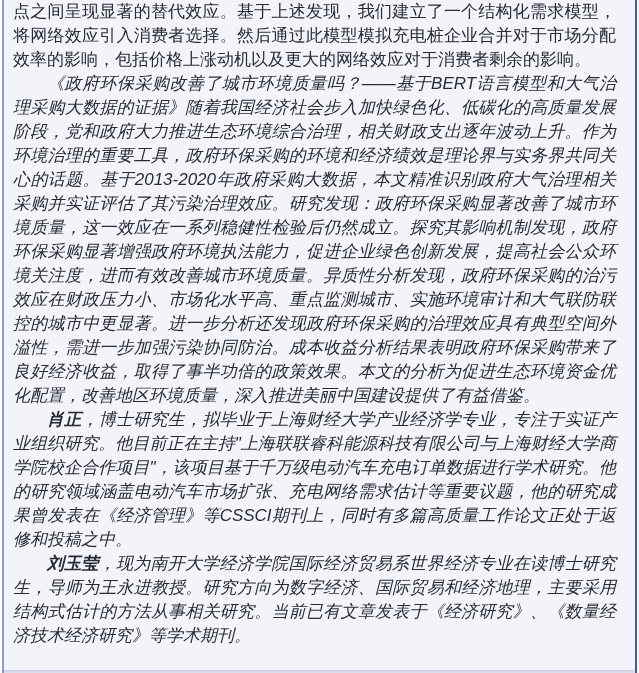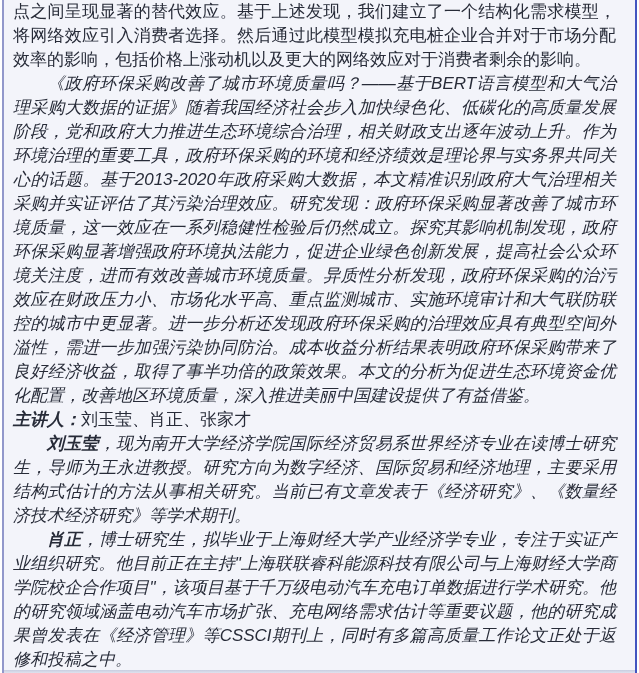--- a/index.html
+++ b/index.html
@@ -57,21 +57,20 @@
 </head>
 <body>
 
 <div class="page">
   <div class="content">
 
     <p>点之间呈现显著的替代效应。基于上述发现，我们建立了一个结构化需求模型，将网络效应引入消费者选择。然后通过此模型模拟充电桩企业合并对于市场分配效率的影响，包括价格上涨动机以及更大的网络效应对于消费者剩余的影响。</p>
 
     <p class="indent">《政府环保采购改善了城市环境质量吗？——基于BERT语言模型和大气治理采购大数据的证据》随着我国经济社会步入加快绿色化、低碳化的高质量发展阶段，党和政府大力推进生态环境综合治理，相关财政支出逐年波动上升。作为环境治理的重要工具，政府环保采购的环境和经济绩效是理论界与实务界共同关心的话题。基于2013-2020年政府采购大数据，本文精准识别政府大气治理相关采购并实证评估了其污染治理效应。研究发现：政府环保采购显著改善了城市环境质量，这一效应在一系列稳健性检验后仍然成立。探究其影响机制发现，政府环保采购显著增强政府环境执法能力，促进企业绿色创新发展，提高社会公众环境关注度，进而有效改善城市环境质量。异质性分析发现，政府环保采购的治污效应在财政压力小、市场化水平高、重点监测城市、实施环境审计和大气联防联控的城市中更显著。进一步分析还发现政府环保采购的治理效应具有典型空间外溢性，需进一步加强污染协同防治。成本收益分析结果表明政府环保采购带来了良好经济收益，取得了事半功倍的政策效果。本文的分析为促进生态环境资金优化配置，改善地区环境质量，深入推进美丽中国建设提供了有益借鉴。</p>
 
-    <p><span class="label-bi">主讲人：</span><span>刘玉莹、肖正、张家才</span></p>
+
+    <p class="indent"><span class="name-b">肖正</span><span>，博士研究生，拟毕业于上海财经大学产业经济学专业，专注于实证产业组织研究。他目前正在主持"上海联联睿科能源科技有限公司与上海财经大学商学院校企合作项目"，该项目基于千万级电动汽车充电订单数据进行学术研究。他的研究领域涵盖电动汽车市场扩张、充电网络需求估计等重要议题，他的研究成果曾发表在《经济管理》等CSSCI期刊上，同时有多篇高质量工作论文正处于返修和投稿之中。</span></p>
 
     <p class="indent"><span class="name-b">刘玉莹</span><span>，现为南开大学经济学院国际经济贸易系世界经济专业在读博士研究生，导师为王永进教授。研究方向为数字经济、国际贸易和经济地理，主要采用结构式估计的方法从事相关研究。当前已有文章发表于《经济研究》、《数量经济技术经济研究》等学术期刊。</span></p>
-
-    <p class="indent"><span class="name-b">肖正</span><span>，博士研究生，拟毕业于上海财经大学产业经济学专业，专注于实证产业组织研究。他目前正在主持"上海联联睿科能源科技有限公司与上海财经大学商学院校企合作项目"，该项目基于千万级电动汽车充电订单数据进行学术研究。他的研究领域涵盖电动汽车市场扩张、充电网络需求估计等重要议题，他的研究成果曾发表在《经济管理》等CSSCI期刊上，同时有多篇高质量工作论文正处于返修和投稿之中。</span></p>
 
   </div>
   <div class="bottom-strip"></div>
 </div>
 
 </body></html>

